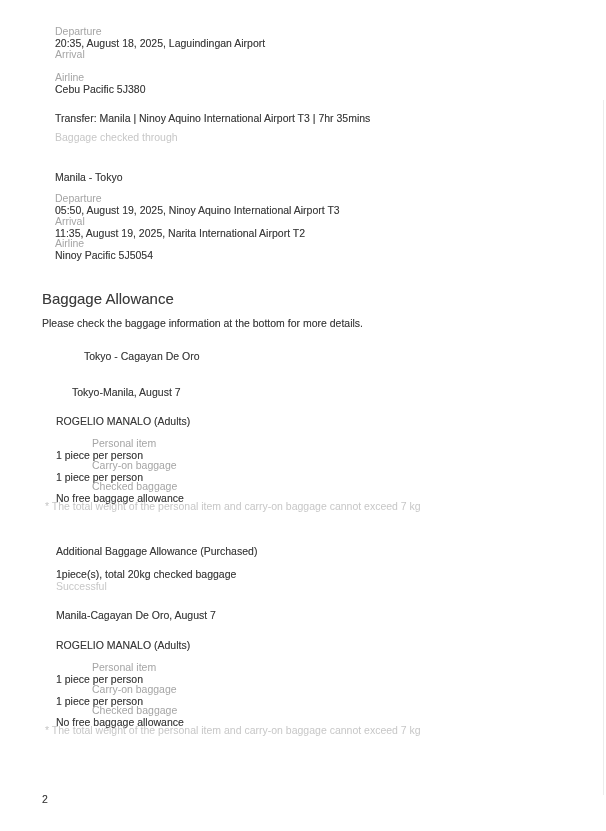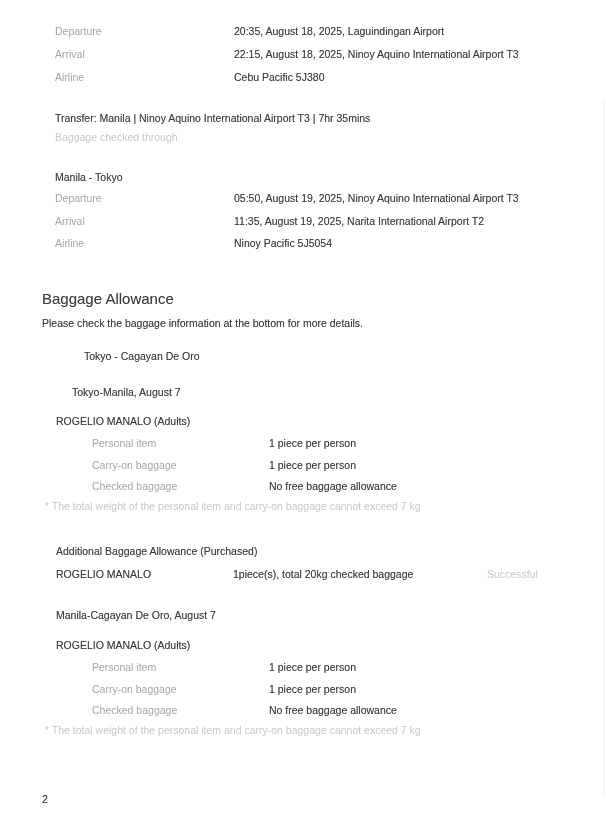--- a/index.html
+++ b/index.html
@@ -13,33 +13,33 @@
     position:relative;
     width:606px;
     height:831px;
     background:#ffffff;
     font-family:"Liberation Sans", sans-serif;
     font-size:10.5px;
     color:var(--text-dark);
     overflow:hidden;
   }
   .abs{position:absolute;white-space:nowrap;}
-  .row{position:absolute;display:flex;white-space:nowrap;}
+  .row{position:absolute;display:flex;white-space:nowrap;flex-direction:column;}
   .lbl{color:var(--text-label);flex:0 0 auto;}
   .lbl.w1{width:179px;}
   .lbl.w2{width:177px;margin-left:36px;}
   .val{color:var(--text-dark);text-shadow:0 0 0.3px rgba(0,0,0,0.35);}
   .dark{color:var(--text-dark);text-shadow:0 0 0.3px rgba(0,0,0,0.35);}
   .faint{color:var(--text-faint);}
   .heading{
     font-size:15px;
     color:var(--text-dark);
     text-shadow:0 0 0.3px rgba(0,0,0,0.3);
   }
-  .status{color:var(--text-faint);text-align:center;}
+  .status{color:var(--text-faint);}
   .edge-line{
     position:absolute;
     left:603px;top:100px;
     width:1px;height:695px;
     background:var(--edge);
   }
   .detail-w{width:254px;flex:0 0 auto;}
 </style>
 </head>
 <body>
@@ -47,21 +47,20 @@
 <div class="page">
 
   <div class="edge-line"></div>
 
   <div class="row" style="left:55px;top:25px;">
     <span class="lbl w1">Departure</span>
     <span class="val">20:35, August 18, 2025, Laguindingan Airport</span>
   </div>
   <div class="row" style="left:55px;top:48px;">
     <span class="lbl w1">Arrival</span>
-    <span class="val">22:15, August 18, 2025, Ninoy Aquino International Airport T3</span>
   </div>
   <div class="row" style="left:55px;top:71px;">
     <span class="lbl w1">Airline</span>
     <span class="val">Cebu Pacific 5J380</span>
   </div>
 
   <div class="abs dark" style="left:55px;top:112px;">Transfer: Manila | Ninoy Aquino International Airport T3 | 7hr 35mins</div>
   <div class="abs faint" style="left:55px;top:131px;">Baggage checked through</div>
 
   <div class="abs dark" style="left:55px;top:171px;">Manila - Tokyo</div>
@@ -94,21 +93,20 @@
     <span class="val">1 piece per person</span>
   </div>
   <div class="row" style="left:56px;top:480px;">
     <span class="lbl w2">Checked baggage</span>
     <span class="val">No free baggage allowance</span>
   </div>
   <div class="abs faint" style="left:45px;top:500px;">* The total weight of the personal item and carry-on baggage cannot exceed 7 kg</div>
 
   <div class="abs dark" style="left:56px;top:545px;">Additional Baggage Allowance (Purchased)</div>
   <div class="row" style="left:56px;top:568px;">
-    <span class="dark w2" style="width:177px;flex:0 0 auto;">ROGELIO MANALO</span>
     <span class="val detail-w">1piece(s), total 20kg checked baggage</span>
     <span class="status">Successful</span>
   </div>
 
   <div class="abs dark" style="left:56px;top:609px;">Manila-Cagayan De Oro, August 7</div>
   <div class="abs dark" style="left:56px;top:639px;">ROGELIO MANALO (Adults)</div>
   <div class="row" style="left:56px;top:661px;">
     <span class="lbl w2">Personal item</span>
     <span class="val">1 piece per person</span>
   </div>

